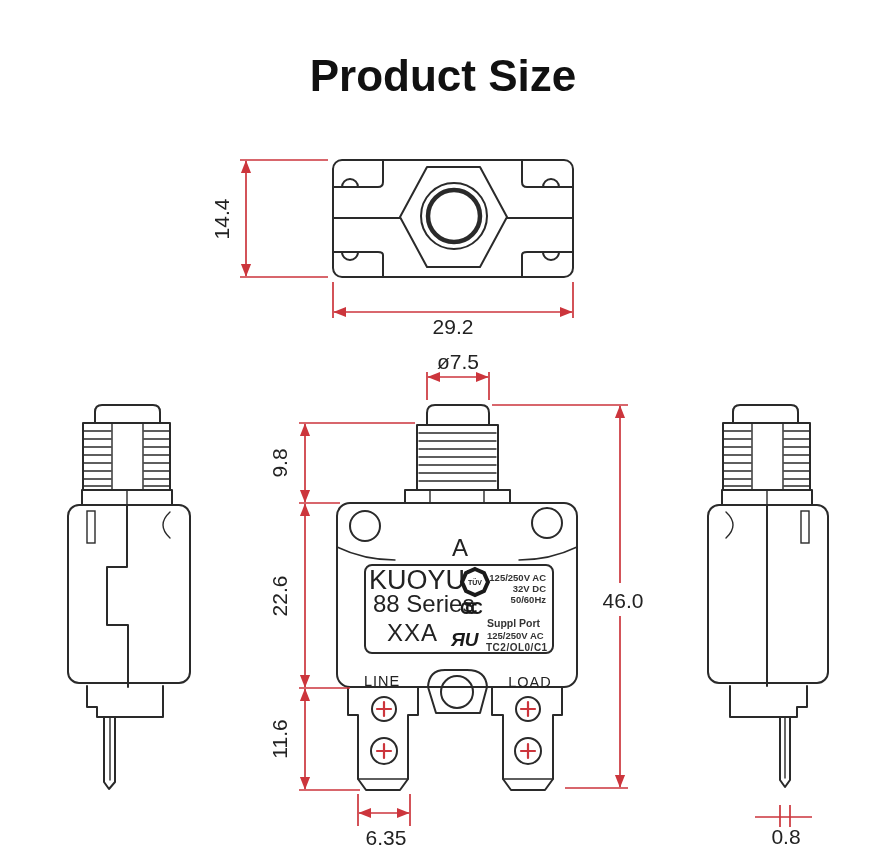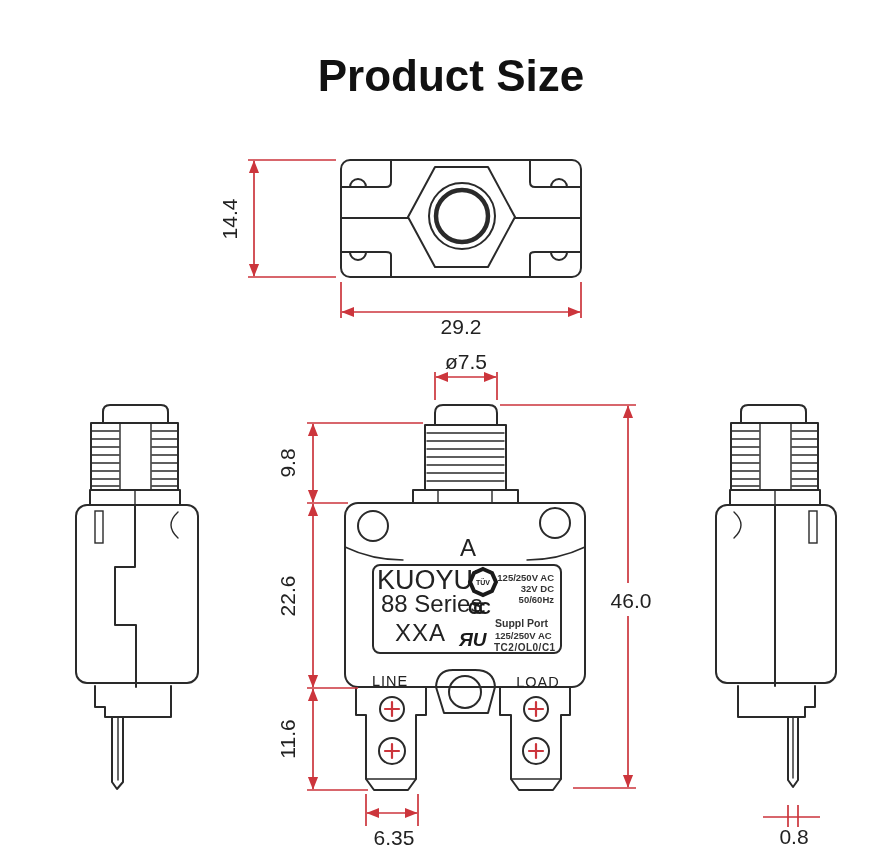--- a/index.html
+++ b/index.html
@@ -1,17 +1,17 @@
 <!DOCTYPE html>
 <html><head>
 <meta charset="utf-8">
 <style>
   html,body{margin:0;padding:0;background:#ffffff;}
   .page{position:relative;width:878px;height:854px;background:#fff;overflow:hidden;
-        font-family:"Liberation Sans",sans-serif;margin-left:8px;}
+        font-family:"Liberation Sans",sans-serif;}
   svg{display:block;}
   .ln{stroke:#2a2a2a;stroke-width:2;fill:none;stroke-linecap:round;stroke-linejoin:round;}
   .ln-thin{stroke:#2a2a2a;stroke-width:1.4;fill:none;stroke-linecap:round;}
   .ln-thick{stroke:#2a2a2a;stroke-width:4.5;fill:none;}
   .red{stroke:#cc353c;stroke-width:1.7;fill:none;stroke-linecap:butt;}
   .redcross{stroke:#cc353c;stroke-width:2.2;fill:none;stroke-linecap:round;}
   .dimtxt{fill:#222;font-size:21px;font-family:"Liberation Sans",sans-serif;}
   .lbl{fill:#222;font-family:"Liberation Sans",sans-serif;}
   .small{fill:#333;font-weight:bold;font-family:"Liberation Sans",sans-serif;}
   .title{fill:#111;font-size:44px;font-weight:800;font-family:"Liberation Sans",sans-serif;}

